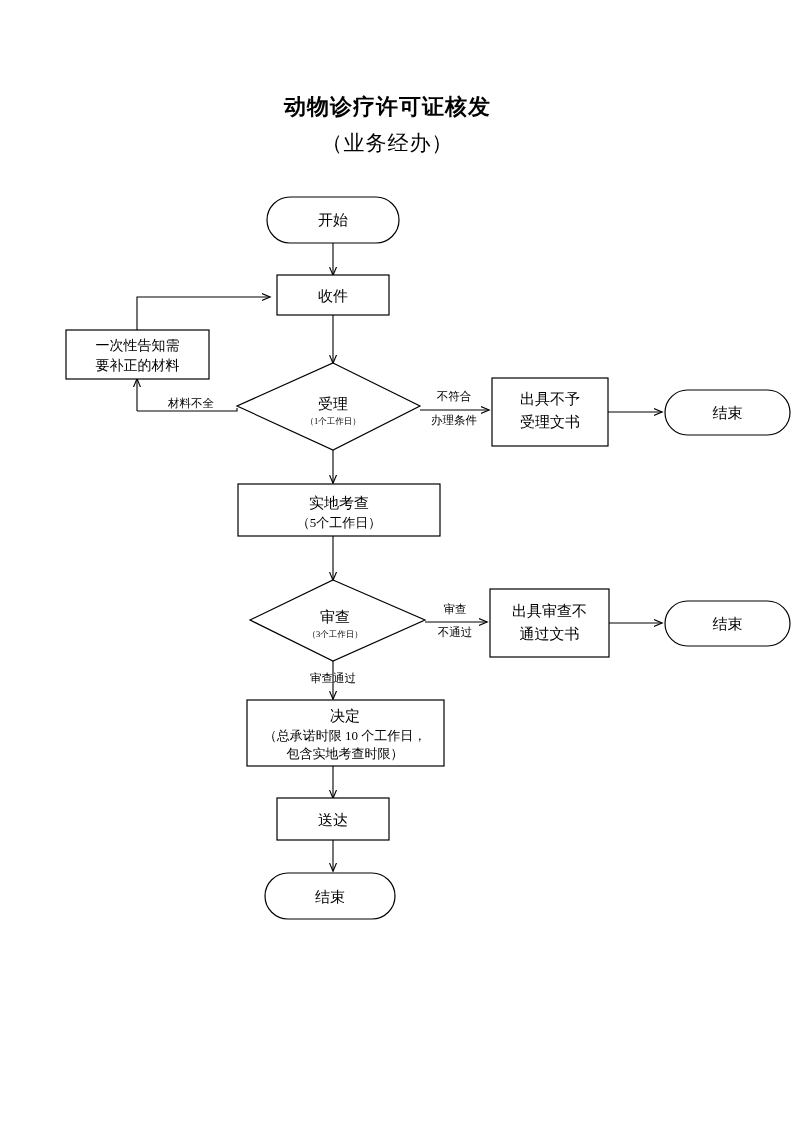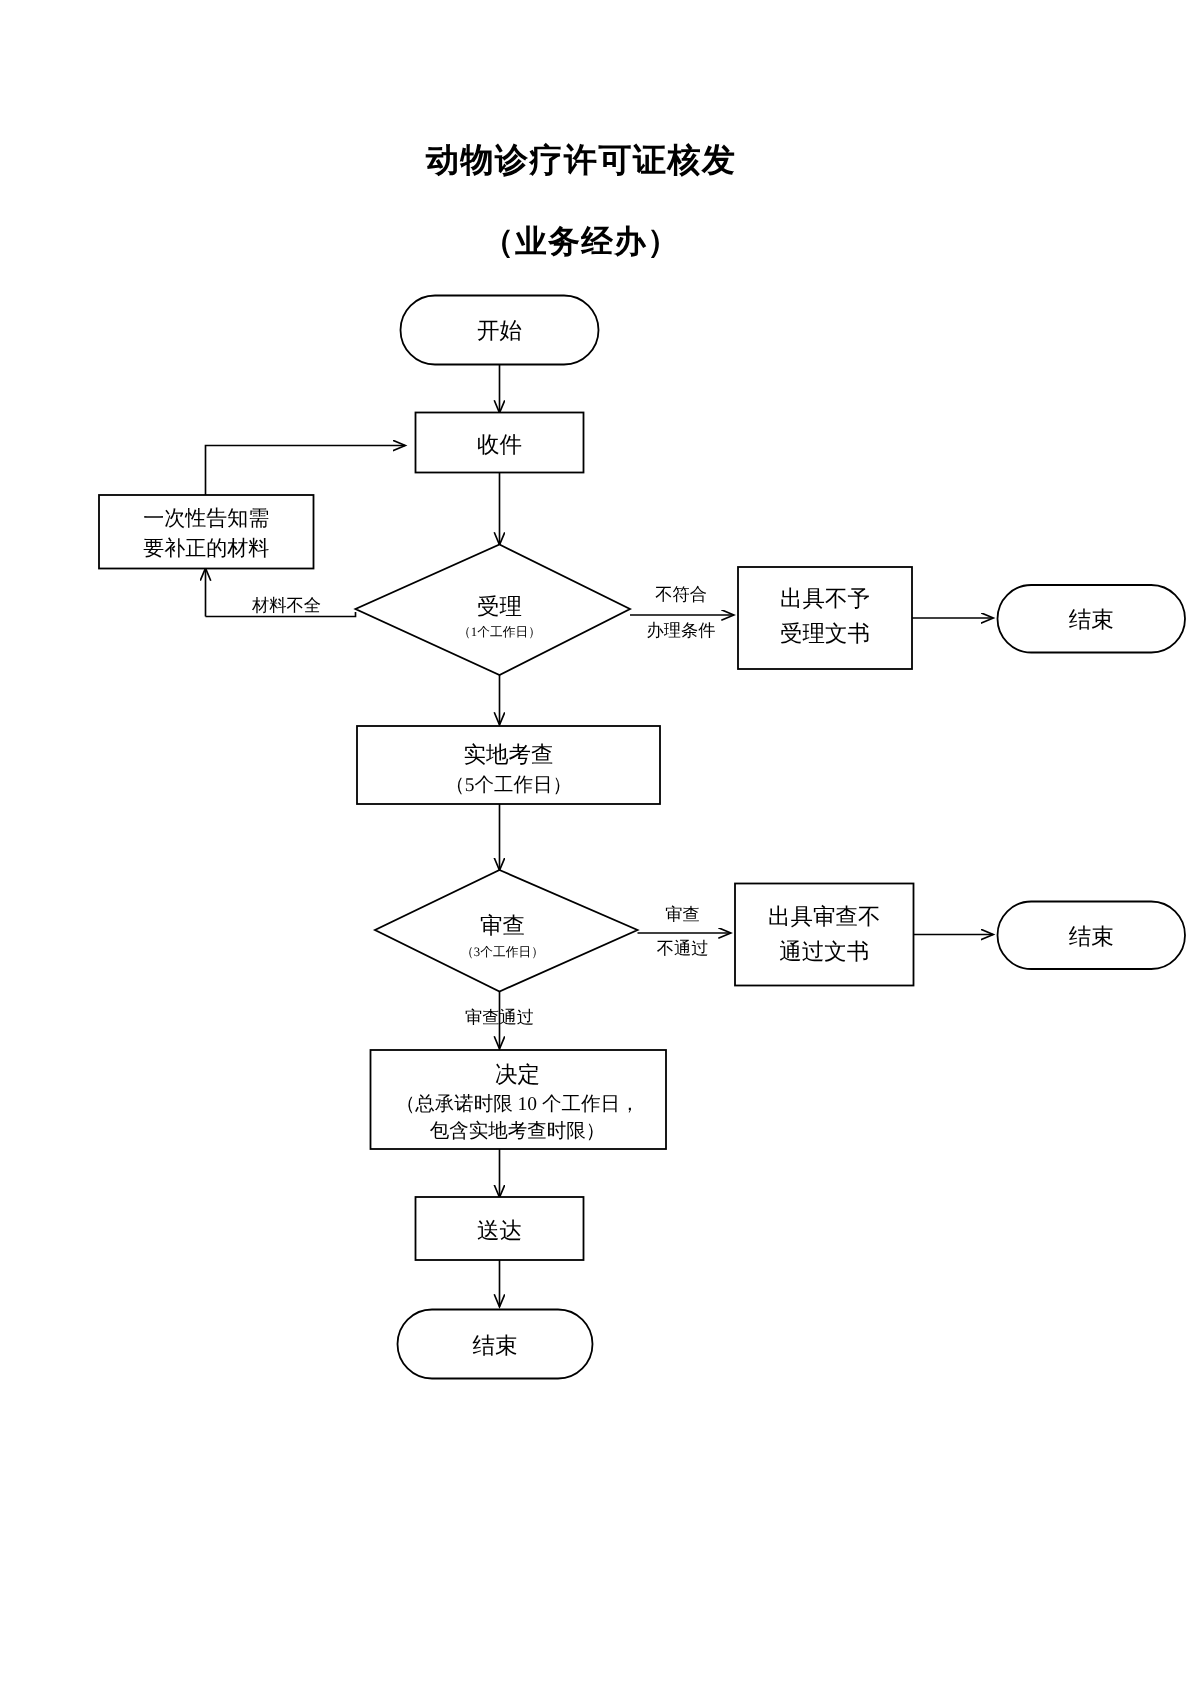--- a/index.html
+++ b/index.html
@@ -30,24 +30,24 @@
   .title-main {
     font-family: "Liberation Serif", "DejaVu Serif", serif;
     font-size: 22px;
     font-weight: bold;
     letter-spacing: 1px;
     line-height: 30px;
   }
   .title-sub {
     font-family: "Liberation Serif", "DejaVu Serif", serif;
     font-size: 21px;
-    font-weight: bold;
+    font-weight: normal;
     letter-spacing: 1px;
     line-height: 30px;
-    margin-top: 24px;
+    margin-top: 6px;
   }
   svg.flow {
     position: absolute;
     top: 0;
     left: 0;
     width: 793px;
     height: 1122px;
   }
   .shape {
     fill: #ffffff;

